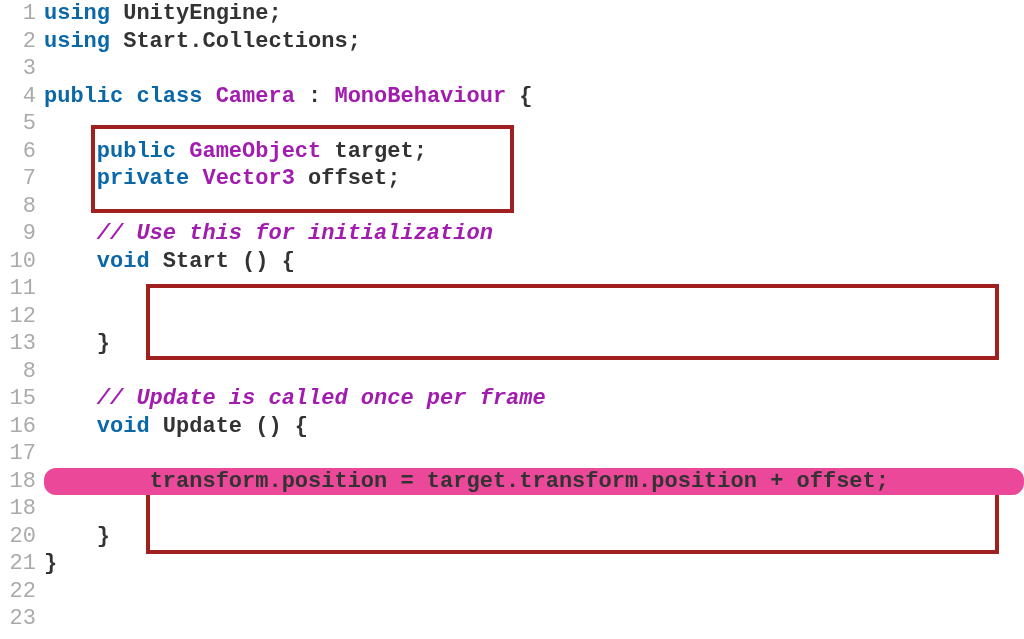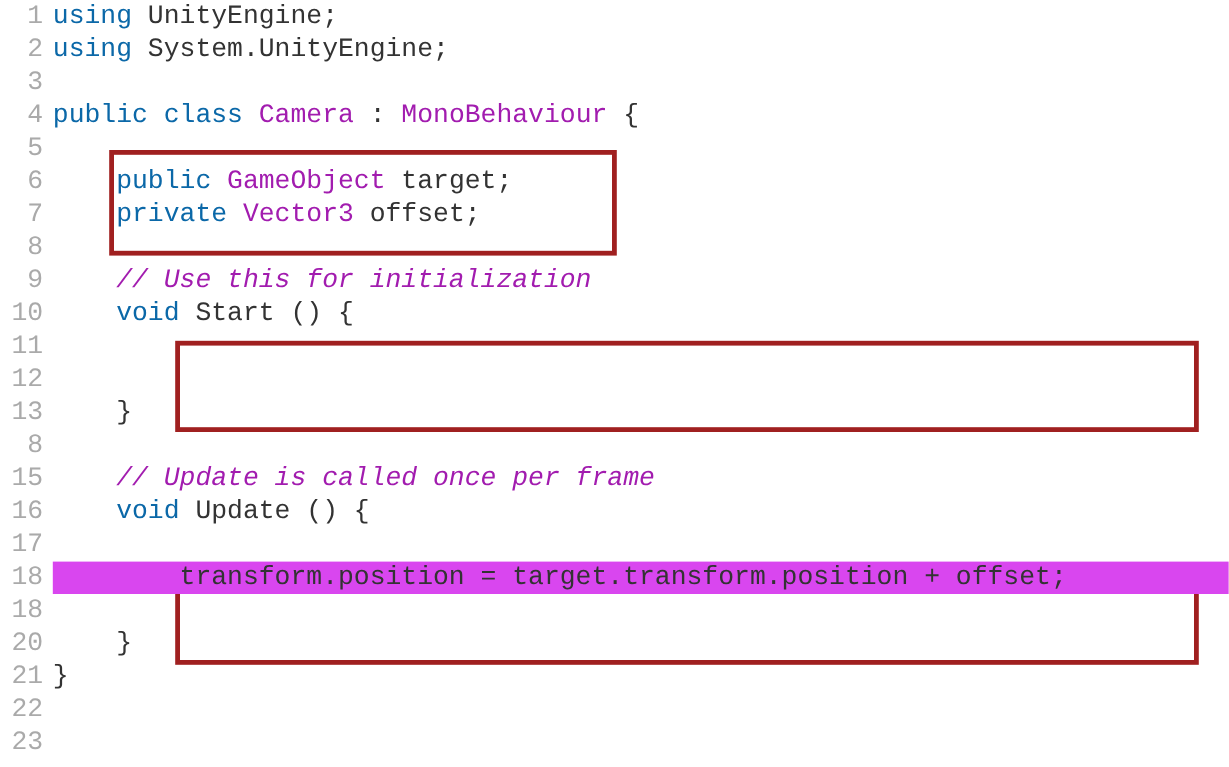--- a/index.html
+++ b/index.html
@@ -33,23 +33,25 @@
     }
     .code {
       position: relative;
       flex: 1;
     }
     .line {
       height: 27.5px;
       line-height: 27.5px;
       white-space: pre;
       position: relative;
+      font-weight: bold;
     }
     .line.highlighted {
-      background: #d946ef;
+      background: #ec4899;
+      border-radius: 12px;
     }
     .kw-blue { color: #0b68a8; }
     .kw-teal { color: #a21caf; }
     .comment { color: #a21caf; font-style: italic; }
     .plain { color: #333333; }
     .box {
       position: absolute;
       border: 4px solid #a02020;
       pointer-events: none;
     }
@@ -85,21 +87,21 @@
   </div>
 
   <div class="code">
 
     <div class="box" style="top:125px; left:47px; width:423px; height:88px;"></div>
     <div class="box" style="top:284px; left:102px; width:853px; height:76px;"></div>
     <div class="box" style="top:478px; left:102px; width:853px; height:76px;"></div>
 
     <div class="line"><span class="kw-blue">using</span><span class="plain"> </span><span class="plain">UnityEngine</span><span class="plain">;</span></div>
 
-    <div class="line"><span class="kw-blue">using</span><span class="plain"> </span><span class="plain">System.UnityEngine</span><span class="plain">;</span></div>
+    <div class="line"><span class="kw-blue">using</span><span class="plain"> </span><span class="plain">Start.Collections</span><span class="plain">;</span></div>
 
     <div class="line"></div>
 
     <div class="line"><span class="kw-blue">public</span><span> </span><span class="kw-blue">class</span><span> </span><span class="kw-teal">Camera</span><span class="plain"> : </span><span class="kw-teal">MonoBehaviour</span><span class="plain"> {</span></div>
 
     <div class="line"></div>
 
     <div class="line"><span>    </span><span class="kw-blue">public</span><span> </span><span class="kw-teal">GameObject</span><span class="plain"> target;</span></div>
 
     <div class="line"><span>    </span><span class="kw-blue">private</span><span> </span><span class="kw-teal">Vector3</span><span class="plain"> offset;</span></div>

